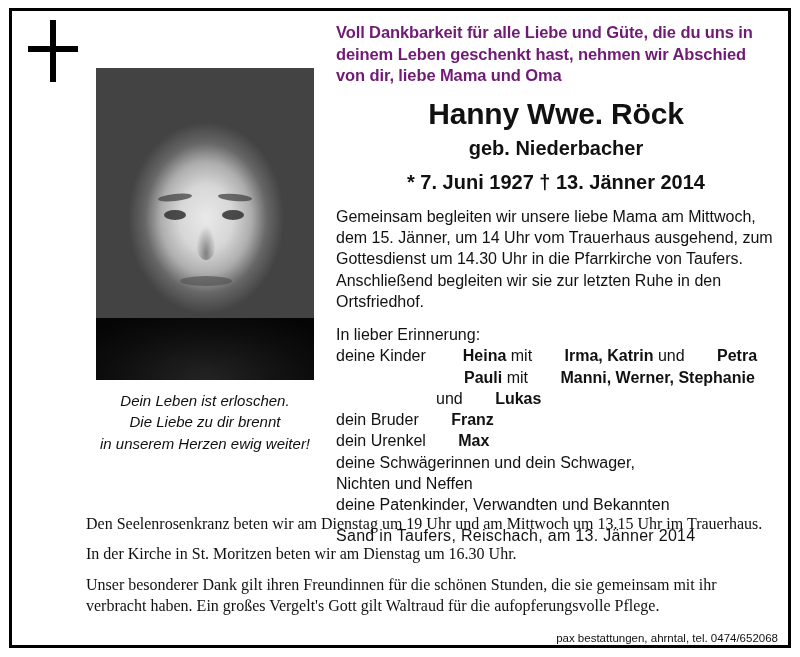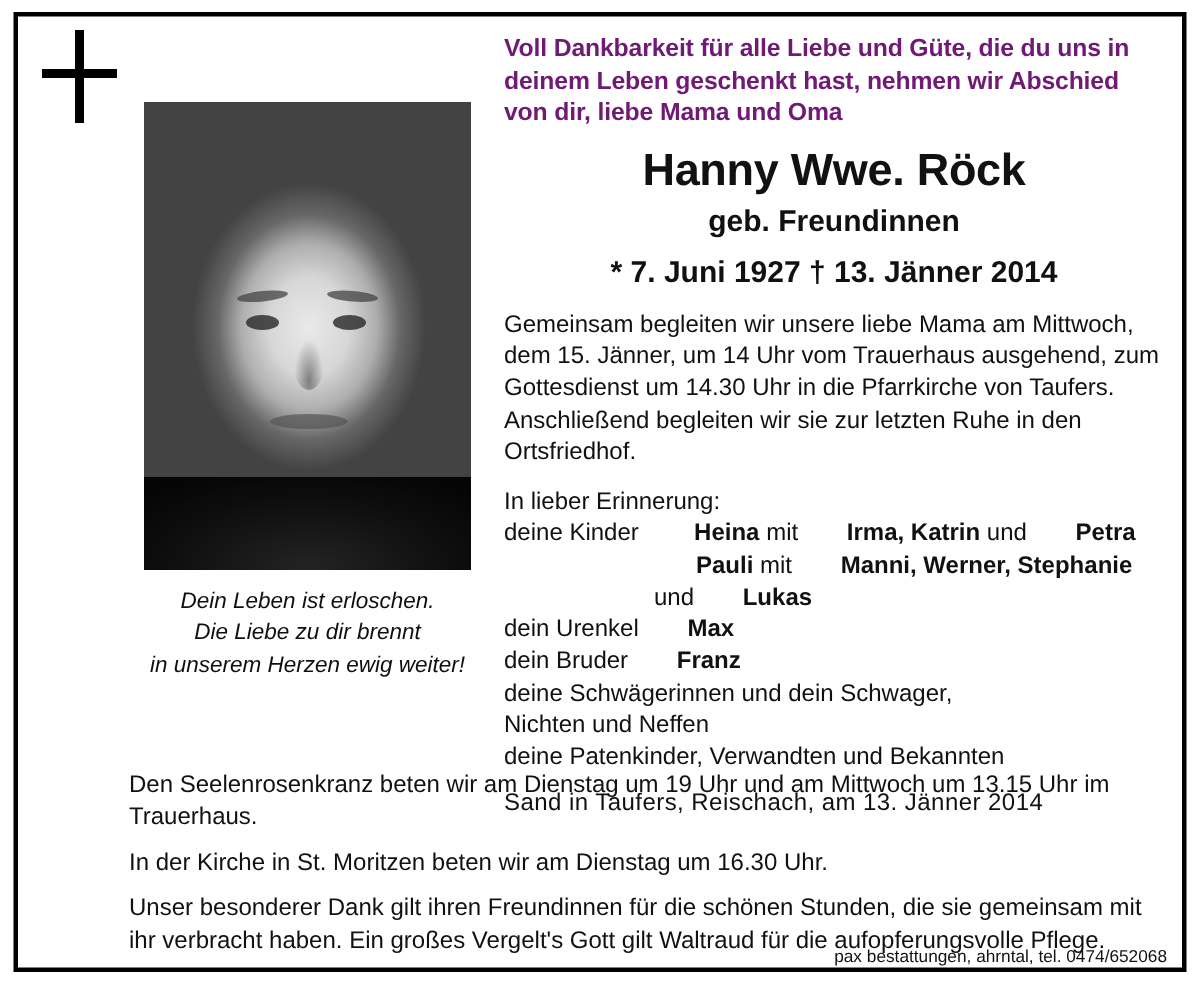--- a/index.html
+++ b/index.html
@@ -183,21 +183,21 @@
   }
   
   .bottom {
     position: absolute;
     left: 86px;
     top: 513px;
     width: 690px;
     font-size: 16px;
     line-height: 1.34;
   }
-  .bottom p { margin: 0 0 9px 0; }
+  .bottom p { margin: 0 0 9px 0; font-family: Liberation Serif, serif; }
   .bottom p:last-child { margin-bottom: 0; }
   .credit {
     position: absolute;
     right: 22px;
     bottom: 13px;
     font-size: 11.5px;
     color: #111;
     text-align: right;
   }
   b { font-weight: bold; padding-left: 28px; }
@@ -227,31 +227,31 @@
 
   <div class="caption">
     <div>Dein Leben ist erloschen.</div>
     <div>Die Liebe zu dir brennt</div>
     <div>in unserem Herzen ewig weiter!</div>
   </div>
 
   <div class="right-col">
     <div class="intro">Voll Dankbarkeit für alle Liebe und Güte, die du uns in deinem Leben geschenkt hast, nehmen wir Abschied von dir, liebe Mama und Oma</div>
     <div class="name">Hanny Wwe. Röck</div>
-    <div class="maiden">geb. Freundinnen</div>
+    <div class="maiden">geb. Niederbacher</div>
     <div class="dates">* 7. Juni 1927    † 13. Jänner 2014</div>
     <div class="para">Gemeinsam begleiten wir unsere liebe Mama am Mittwoch, dem 15. Jänner, um 14 Uhr vom Trauerhaus ausgehend, zum Gottesdienst um 14.30 Uhr in die Pfarrkirche von Taufers. Anschließend begleiten wir sie zur letzten Ruhe in den Ortsfriedhof.</div>
     <div class="memory-head">In lieber Erinnerung:</div>
     <div class="children">
         <div class="child-line"><span class="lbl">deine Kinder&nbsp; </span><b>Heina</b> mit <b>Irma, Katrin</b> und <b>Petra</b></div>
         <div class="child-line child-indent"><b>Pauli</b> mit <b>Manni, Werner, Stephanie</b> und <b>Lukas</b></div>
       </div>
     <div>
+        <div class="rel-line">dein Bruder <b>Franz</b></div>
         <div class="rel-line">dein Urenkel <b>Max</b></div>
-        <div class="rel-line">dein Bruder <b>Franz</b></div>
         <div class="rel-line">deine Schwägerinnen und dein Schwager,</div>
         <div class="rel-line">Nichten und Neffen</div>
         <div class="rel-line">deine Patenkinder, Verwandten und Bekannten</div>
       </div>
     <div class="place-line">Sand in Taufers, Reischach, am 13. Jänner 2014</div>
   </div>
 
   <div class="bottom">
       <p>Den Seelenrosenkranz beten wir am Dienstag um 19 Uhr und am Mittwoch um 13.15 Uhr im Trauerhaus.</p>
       <p>In der Kirche in St. Moritzen beten wir am Dienstag um 16.30 Uhr.</p>

